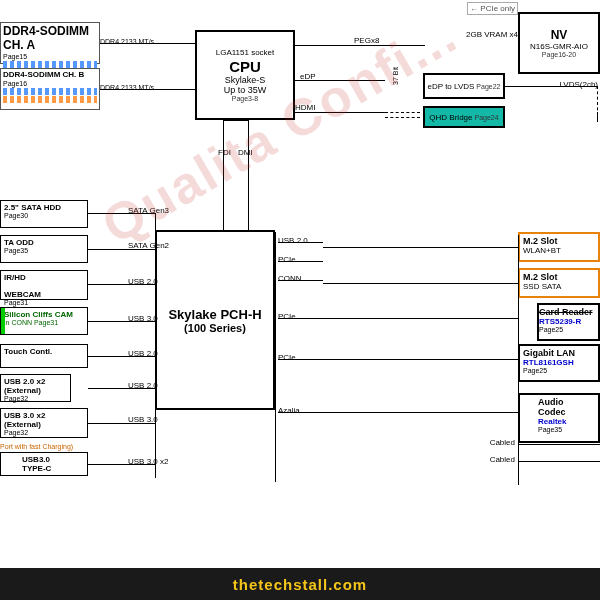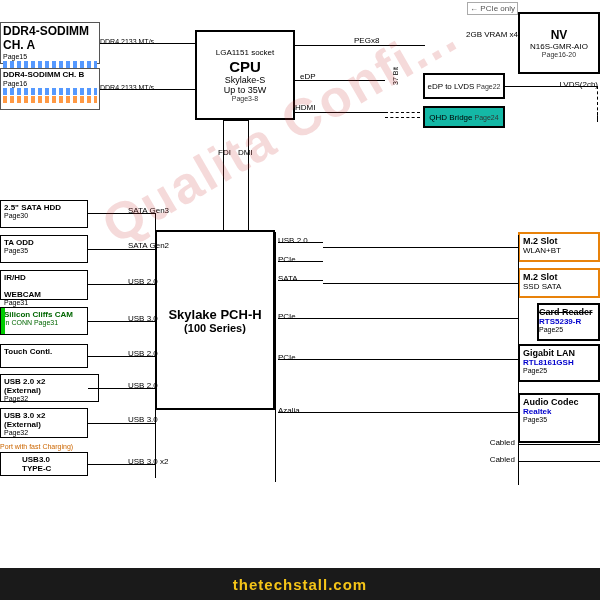--- a/index.html
+++ b/index.html
@@ -208,21 +208,21 @@
   </div>
   <div style="position:absolute;top:321px;left:88px;width:67px;height:1px;background:#000;"></div>
   <div style="position:absolute;top:314px;left:128px;font-size:8px;">USB 3.0</div>
 
   <div style="position:absolute;top:344px;left:0;width:88px;height:24px;border:1px solid #000;background:#fff;padding:2px 3px;">
     <div style="font-size:8px;font-weight:bold;">Touch Contl.</div>
   </div>
   <div style="position:absolute;top:356px;left:88px;width:67px;height:1px;background:#000;"></div>
   <div style="position:absolute;top:349px;left:128px;font-size:8px;">USB 2.0</div>
 
-  <div style="position:absolute;top:374px;left:0;width:99px;height:28px;border:1px solid #000;background:#fff;padding:2px 3px;">
+  <div style="position:absolute;top:374px;left:0;width:71px;height:28px;border:1px solid #000;background:#fff;padding:2px 3px;">
     <div style="font-size:8px;font-weight:bold;">USB 2.0 x2</div>
     <div style="font-size:8px;font-weight:bold;">(External)</div>
     <div style="font-size:7px;">Page32</div>
   </div>
   <div style="position:absolute;top:388px;left:88px;width:67px;height:1px;background:#000;"></div>
   <div style="position:absolute;top:381px;left:128px;font-size:8px;">USB 2.0</div>
 
   <div style="position:absolute;top:408px;left:0;width:88px;height:30px;border:1px solid #000;background:#fff;padding:2px 3px;">
     <div style="font-size:8px;font-weight:bold;">USB 3.0 x2</div>
     <div style="font-size:8px;font-weight:bold;">(External)</div>
@@ -240,21 +240,21 @@
   <div style="position:absolute;top:457px;left:128px;font-size:8px;">USB 3.0 x2</div>
 
   <div style="position:absolute;top:213px;left:155px;width:1px;height:265px;background:#000;"></div>
 
   <div style="position:absolute;top:236px;left:278px;font-size:8px;">USB 2.0</div>
   <div style="position:absolute;top:242px;left:278px;width:45px;height:1px;background:#000;"></div>
 
   <div style="position:absolute;top:255px;left:278px;font-size:8px;">PCIe</div>
   <div style="position:absolute;top:261px;left:278px;width:45px;height:1px;background:#000;"></div>
 
-  <div style="position:absolute;top:274px;left:278px;font-size:8px;">SATA</div>
+  <div style="position:absolute;top:274px;left:278px;font-size:8px;">CONN</div>
   <div style="position:absolute;top:280px;left:278px;width:45px;height:1px;background:#000;"></div>
 
   <div style="position:absolute;top:232px;right:0;width:82px;height:30px;border:2px solid #e8820a;background:#fff;padding:2px 3px;">
     <div style="font-size:9px;font-weight:bold;">M.2 Slot</div>
     <div style="font-size:8px;">WLAN+BT</div>
   </div>
 
   <div style="position:absolute;top:247px;left:323px;width:195px;height:1px;background:#000;"></div>
 
   <div style="position:absolute;top:268px;right:0;width:82px;height:30px;border:2px solid #e8820a;background:#fff;padding:2px 3px;">
@@ -280,21 +280,21 @@
   <div style="position:absolute;top:344px;right:0;width:82px;height:38px;border:2px solid #000;background:#fff;padding:2px 3px;">
     <div style="font-size:9px;font-weight:bold;">Gigabit LAN</div>
     <div style="font-size:8px;color:#0000cc;font-weight:bold;">RTL8161GSH</div>
     <div style="font-size:7px;">Page25</div>
   </div>
   <div style="position:absolute;top:359px;left:323px;width:195px;height:1px;background:#000;"></div>
 
   <div style="position:absolute;top:406px;left:278px;font-size:8px;">Azalia</div>
   <div style="position:absolute;top:412px;left:278px;width:45px;height:1px;background:#000;"></div>
 
-  <div style="position:absolute;top:393px;right:0;width:82px;height:50px;border:2px solid #000;background:#fff;padding:2px 3px;">
+  <div style="position:absolute;top:393px;right:0;width:82px;height:50px;border:2px solid #000;background:#fff;padding:2px 18px;">
     <div style="font-size:9px;font-weight:bold;">Audio Codec</div>
     <div style="font-size:8px;color:#0000cc;font-weight:bold;">Realtek</div>
     <div style="font-size:7px;">Page35</div>
   </div>
   <div style="position:absolute;top:412px;left:323px;width:195px;height:1px;background:#000;"></div>
 
   <div style="position:absolute;top:438px;right:85px;font-size:8px;">Cabled</div>
   <div style="position:absolute;top:444px;right:0;width:82px;height:1px;background:#000;"></div>
   <div style="position:absolute;top:455px;right:85px;font-size:8px;">Cabled</div>
   <div style="position:absolute;top:461px;right:0;width:82px;height:1px;background:#000;"></div>

